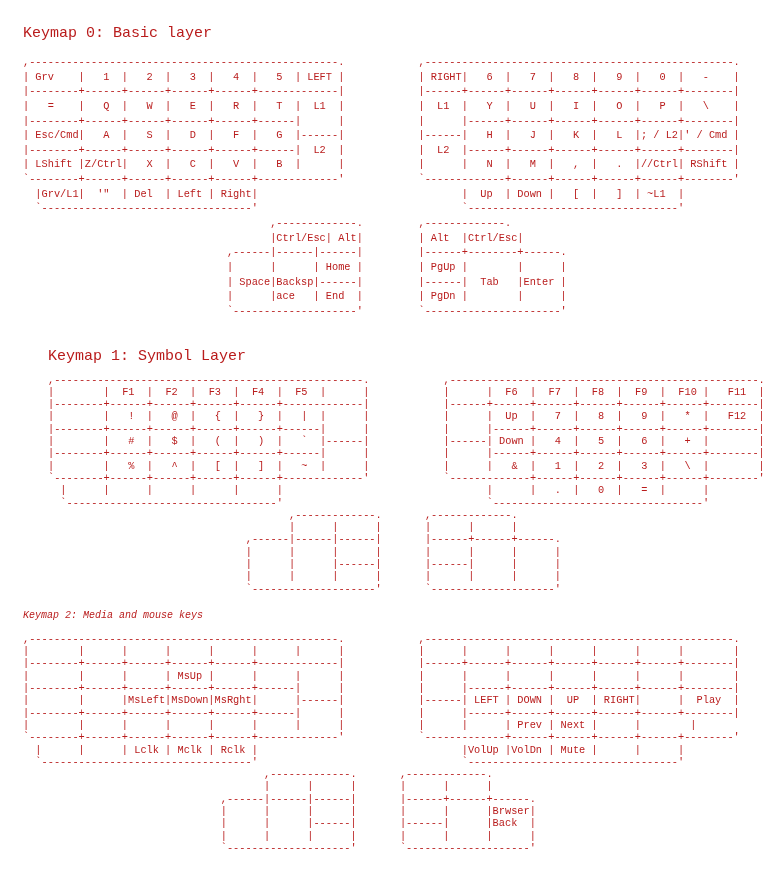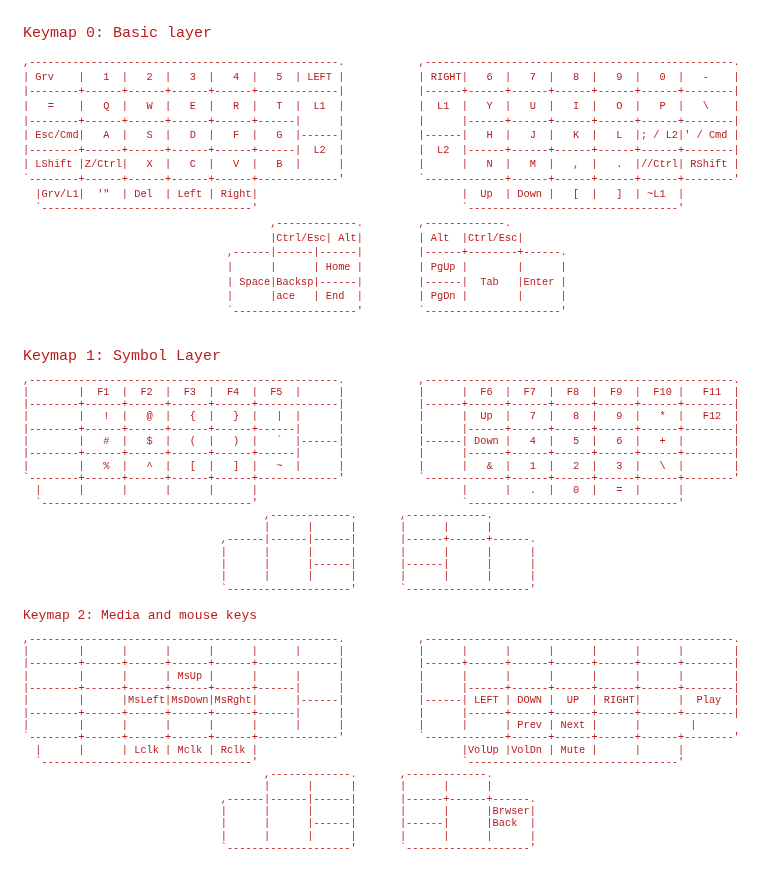--- a/index.html
+++ b/index.html
@@ -18,42 +18,43 @@
   }
   .km-title {
     font-family: "Liberation Mono", "DejaVu Sans Mono", monospace;
     font-weight: 400;
     font-size: 15px;
     line-height: 16px;
     margin: 0;
     white-space: pre;
   }
   .km-title-2 {
-    font-size: 13px;
+    font-size: 10px;
     line-height: 12px;
+    font-style: italic;
   }
   pre.art {
     font-family: "Liberation Mono", "DejaVu Sans Mono", monospace;
     font-size: 10.3px;
     margin: 0;
     white-space: pre;
   }
   pre.art-0 {
     line-height: 14.64px;
     margin-top: 13px;
   }
   pre.art-1 {
     line-height: 12.3px;
     margin-top: 9px;
   }
   pre.art-2 {
     line-height: 12.3px;
     margin-top: 11px;
   }
-  .mt-section-1 { margin-top: 30px; }
+  .mt-section-1 { margin-top: 30px; margin-left: 25px; }
   .mt-section-2 { margin-top: 15px; }
 </style>
 </head>
 <body>
 
 <div class="doc">
 
   <section>
     <div class="km-title">Keymap 0: Basic layer</div>
     <pre class="art art-0">,--------------------------------------------------.            ,--------------------------------------------------.

